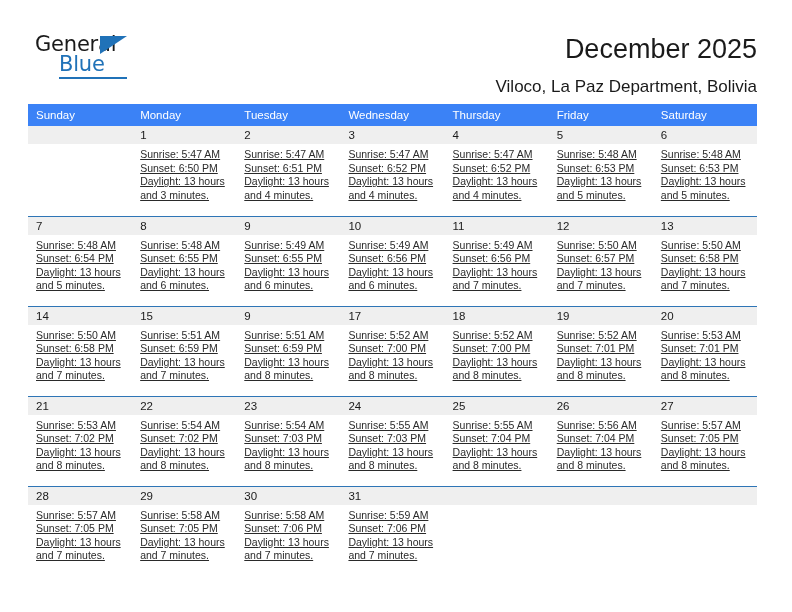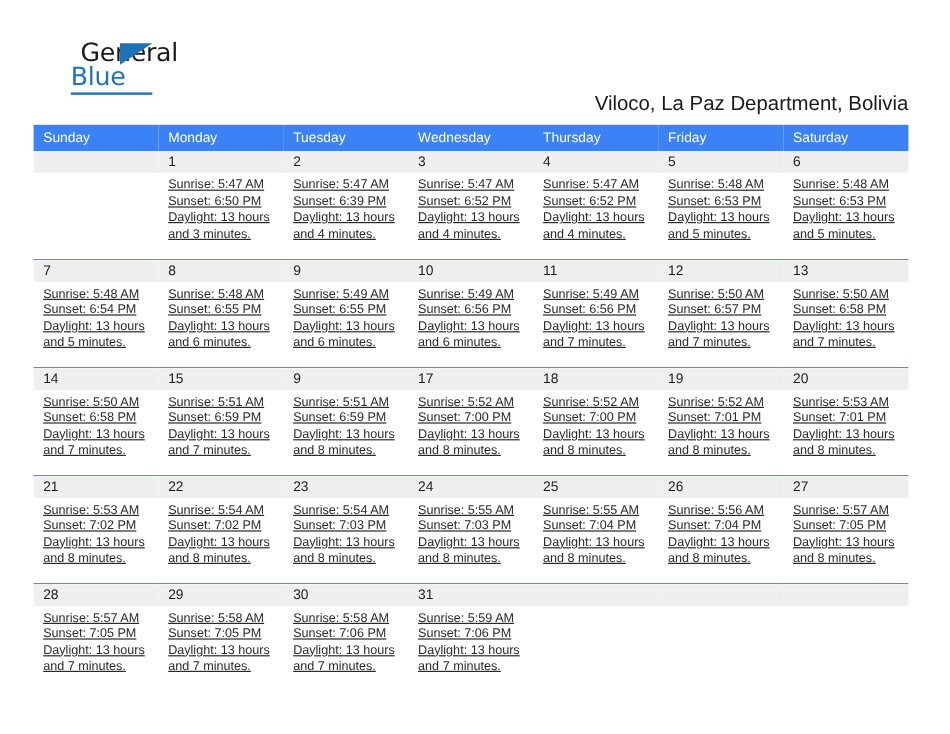--- a/index.html
+++ b/index.html
@@ -37,21 +37,20 @@
   }
   .logo-general {
     position: absolute;
     left: 0;
     top: 0;
     font-size: 21px;
     letter-spacing: -0.2px;
     color: #1a1a1a;
     font-family: "DejaVu Sans", sans-serif;
     line-height: 22px;
-    margin-left: 32px;
   }
   .logo-triangle {
     position: absolute;
     left: 65px;
     top: 3px;
     width: 0;
     height: 0;
     border-left: 27px solid #2072b8;
     border-bottom: 18px solid transparent;
   }
@@ -165,20 +164,21 @@
 
   <div class="header">
 
     <div class="logo">
       <span class="logo-general">General</span>
       <span class="logo-triangle"></span>
       <span class="logo-blue">Blue</span>
       <span class="logo-underline"></span>
     </div>
 
+    <div class="title">December 2025</div>
     <div class="subtitle">Viloco, La Paz Department, Bolivia</div>
   </div>
 
   <table class="calendar">
     <colgroup>
       <col>
         <col>
         <col>
         <col>
         <col>
@@ -207,21 +207,21 @@
               <div>Sunrise: 5:47 AM</div>
               <div>Sunset: 6:50 PM</div>
               <div>Daylight: 13 hours</div>
               <div>and 3 minutes.</div>
             </div>
           </td>
           <td class="day">
             <span class="daynum">2</span>
             <div class="info">
               <div>Sunrise: 5:47 AM</div>
-              <div>Sunset: 6:39 PM</div>
+              <div>Sunset: 6:51 PM</div>
               <div>Daylight: 13 hours</div>
               <div>and 4 minutes.</div>
             </div>
           </td>
           <td class="day">
             <span class="daynum">3</span>
             <div class="info">
               <div>Sunrise: 5:47 AM</div>
               <div>Sunset: 6:52 PM</div>
               <div>Daylight: 13 hours</div>

